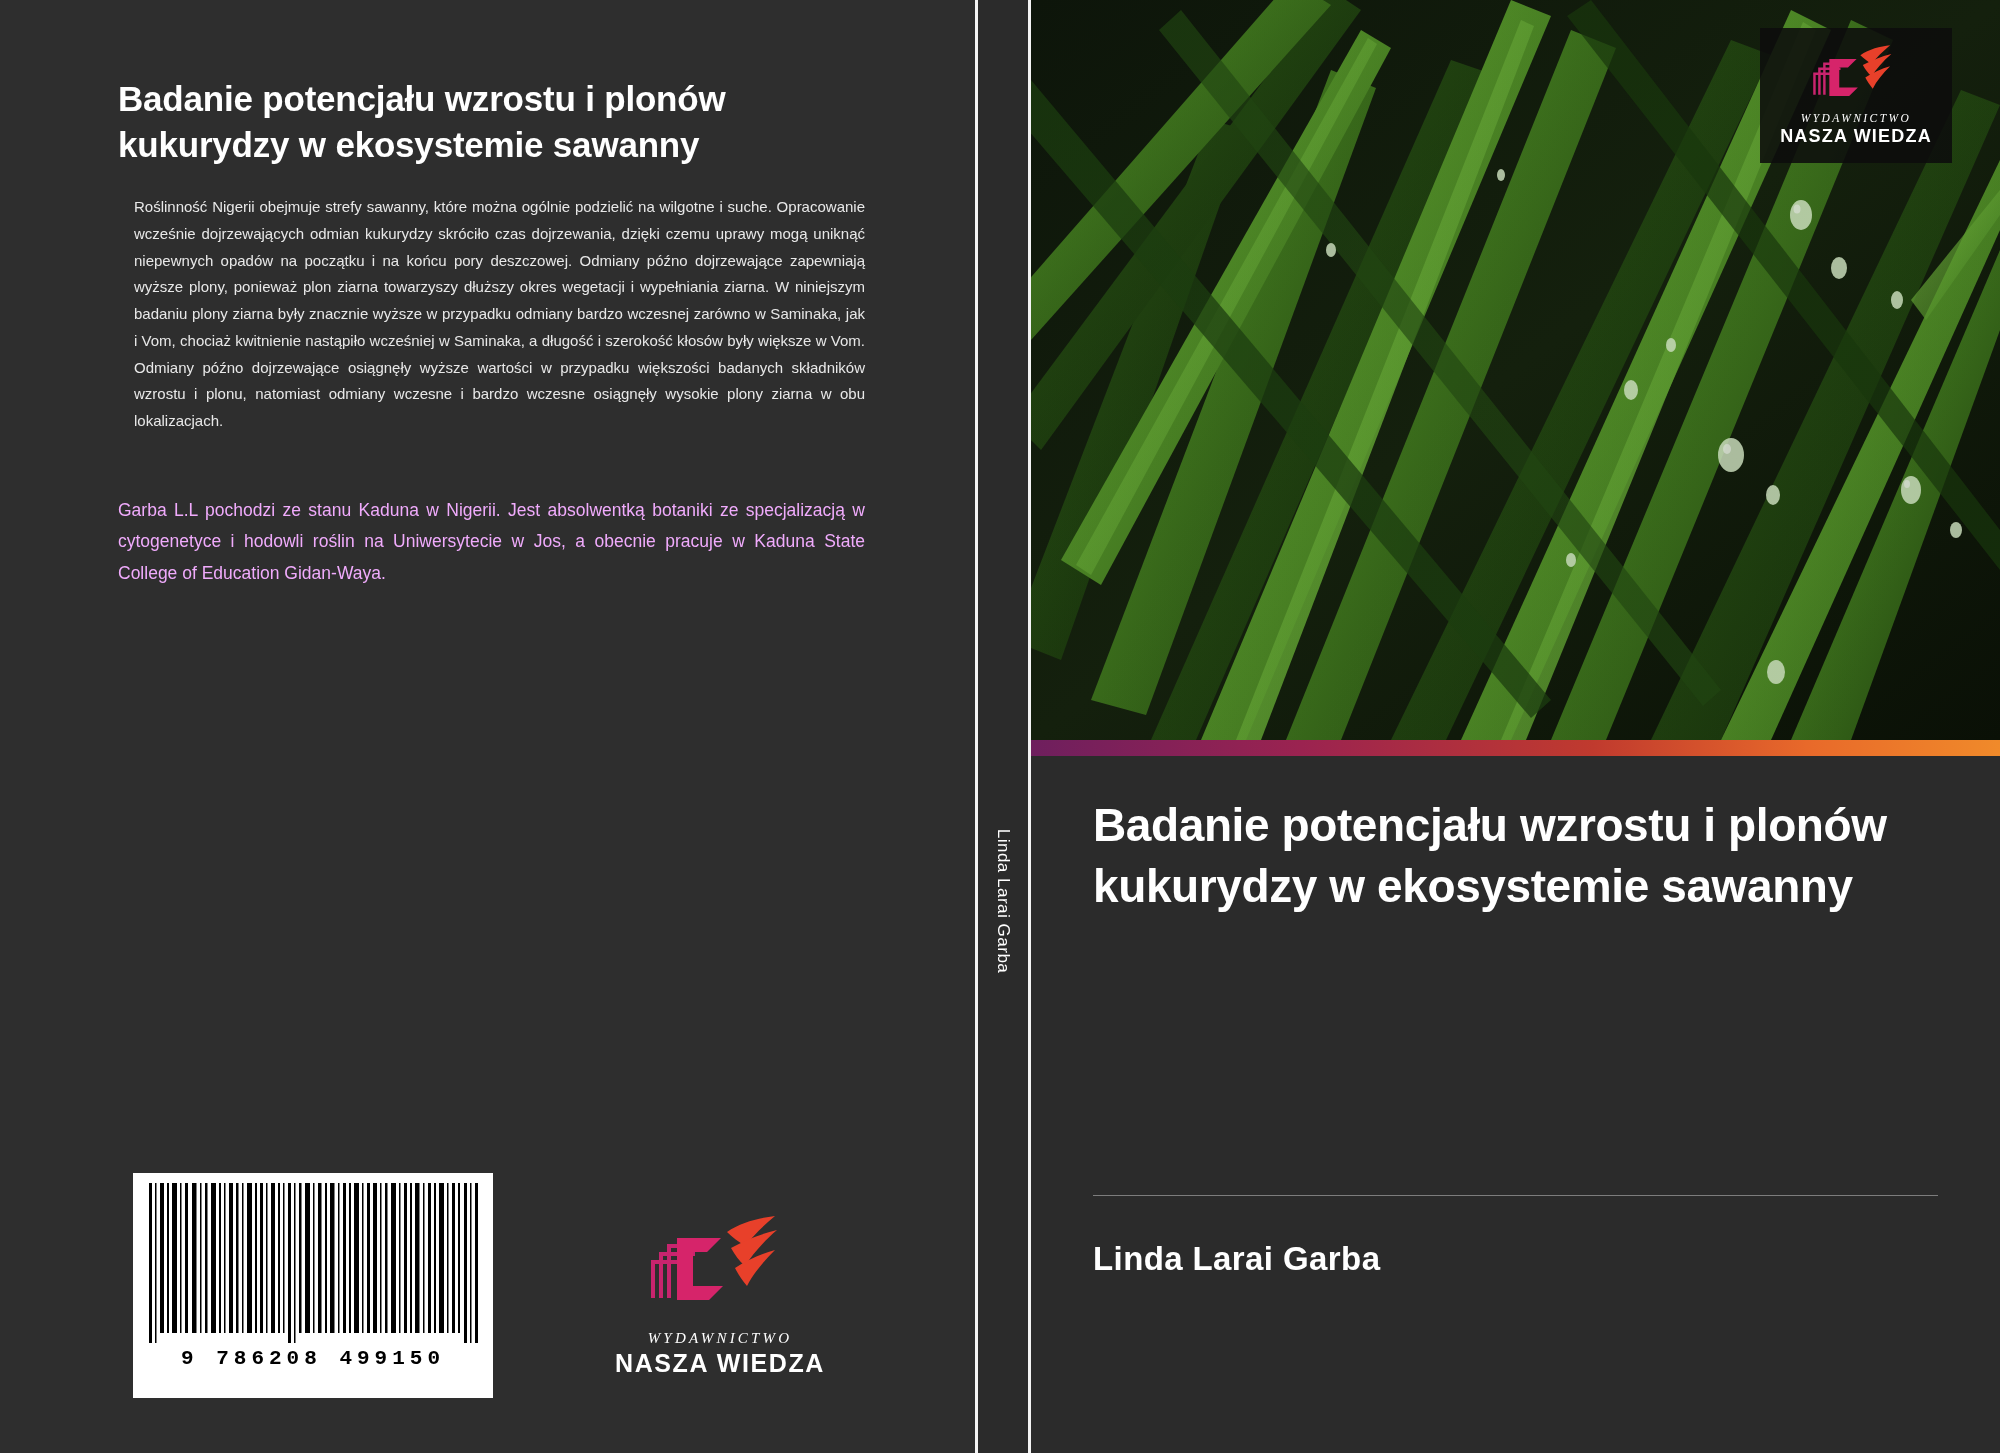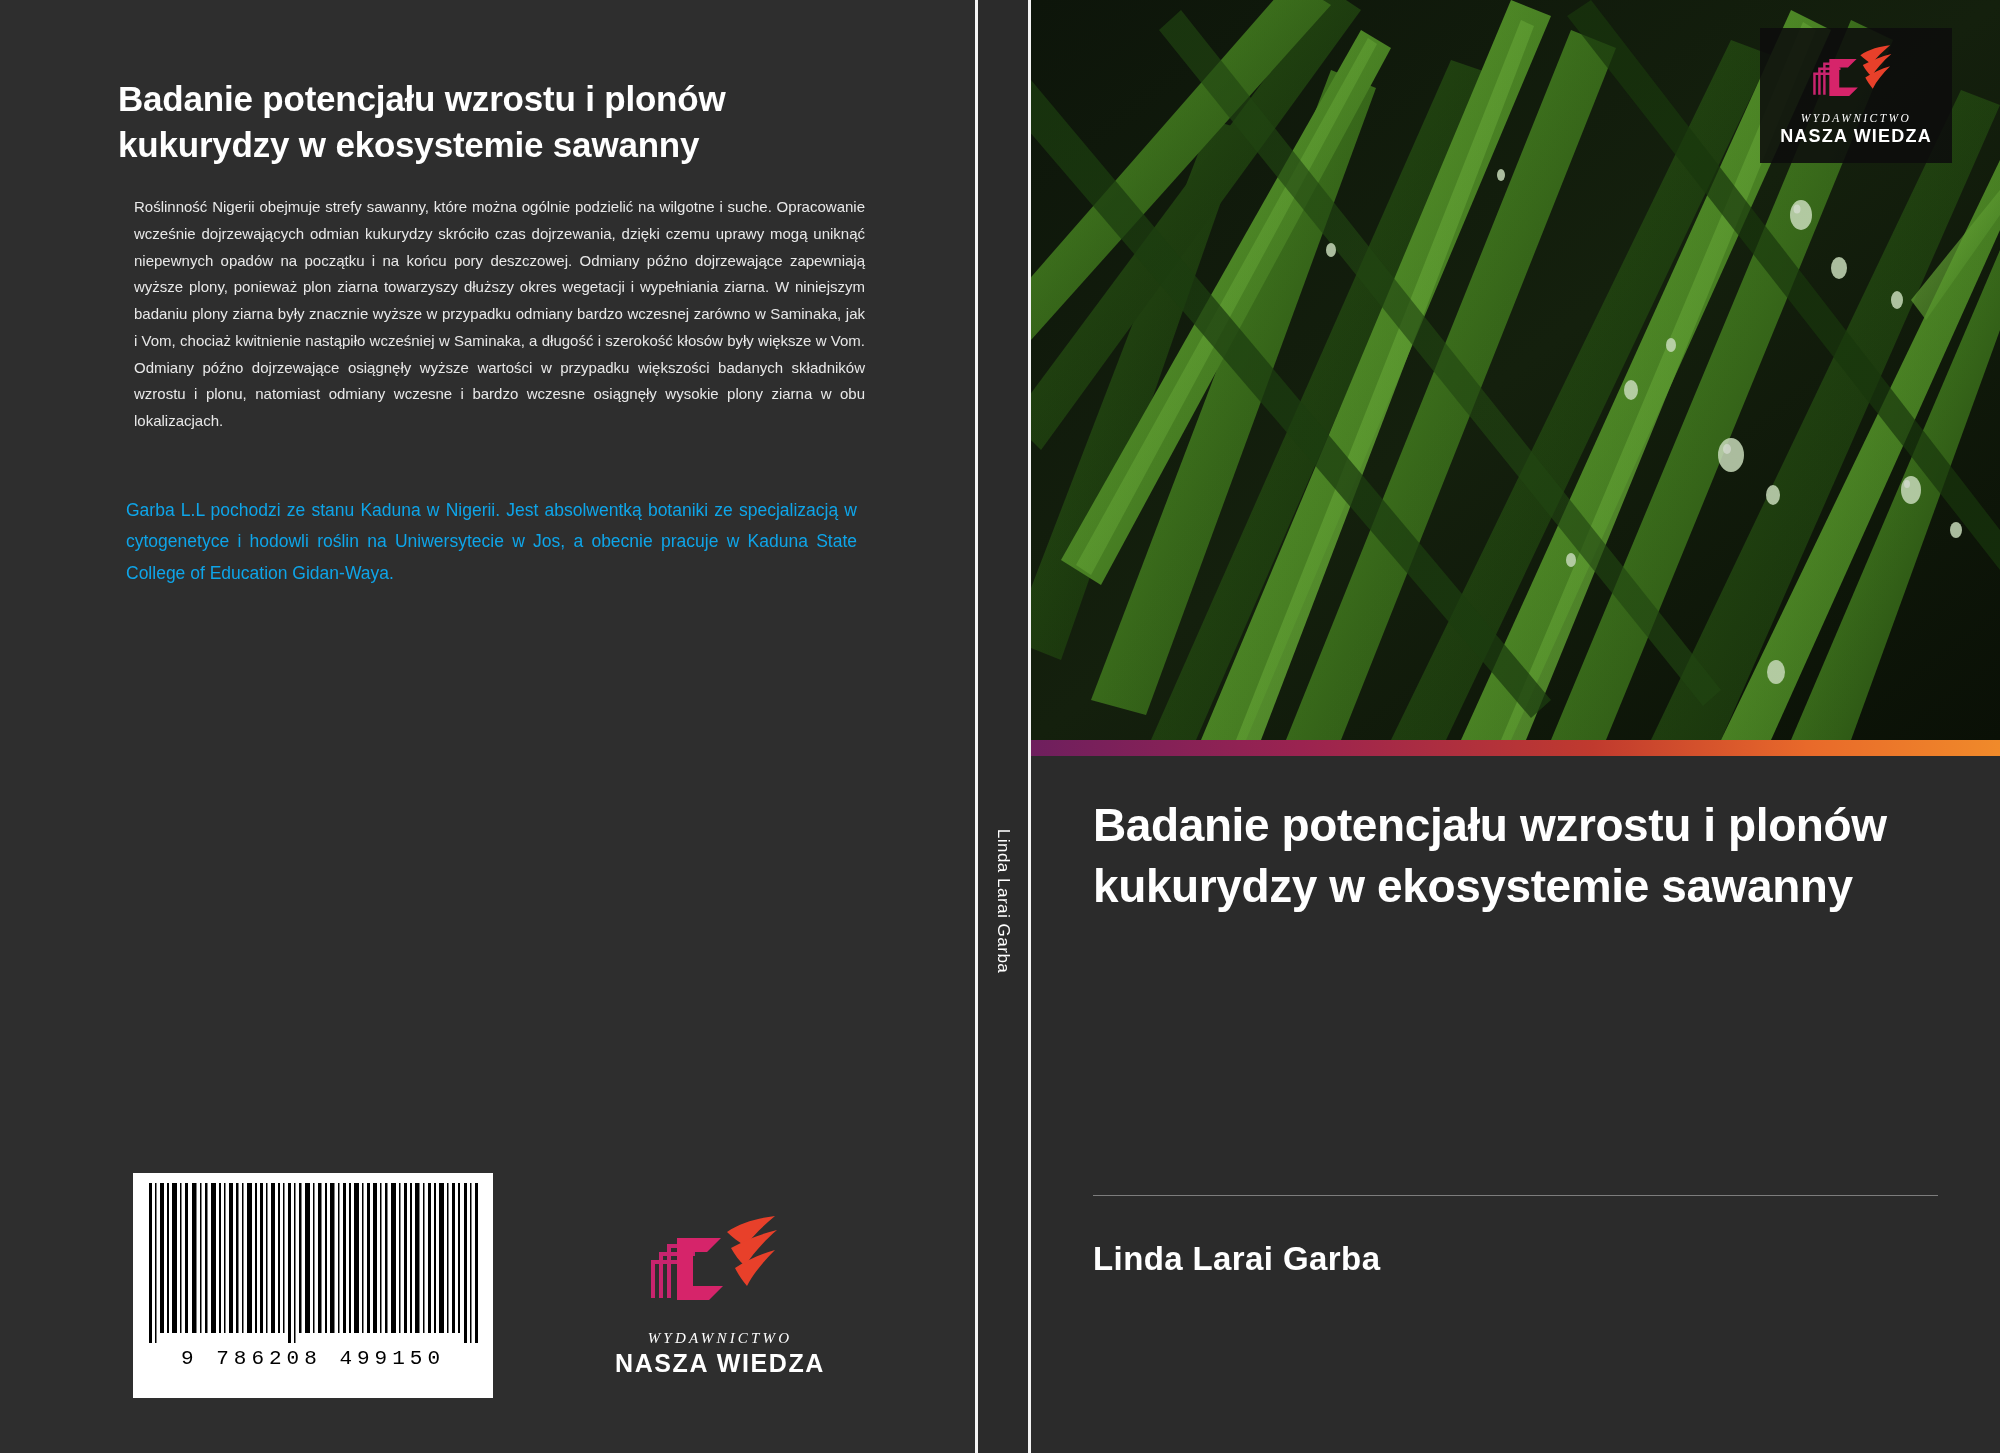--- a/index.html
+++ b/index.html
@@ -39,37 +39,38 @@
     letter-spacing: -0.2px;
   }
   .back-blurb {
     color: #e8e8e8;
     font-size: 15px;
     line-height: 1.78;
     text-align: justify;
     margin: 0 0 60px 16px;
   }
   .back-bio {
-    color: #0ea5e9;
+    color: #f0abfc;
     font-size: 17.5px;
     line-height: 1.8;
     text-align: justify;
-    margin: 8px;
+    margin: 0;
   }
 
   
   .barcode-wrap {
     position: absolute;
     left: 133px;
     bottom: 55px;
     width: 360px;
     height: 225px;
     background: #ffffff;
     padding: 10px 14px 6px 14px;
     box-sizing: border-box;
+    font-weight: bold;
   }
   .barcode-bars {
     width: 100%;
     height: 160px;
     display: block;
   }
   .barcode-digits {
     text-align: center;
     font-family: "Liberation Mono", monospace;
     font-size: 21px;

